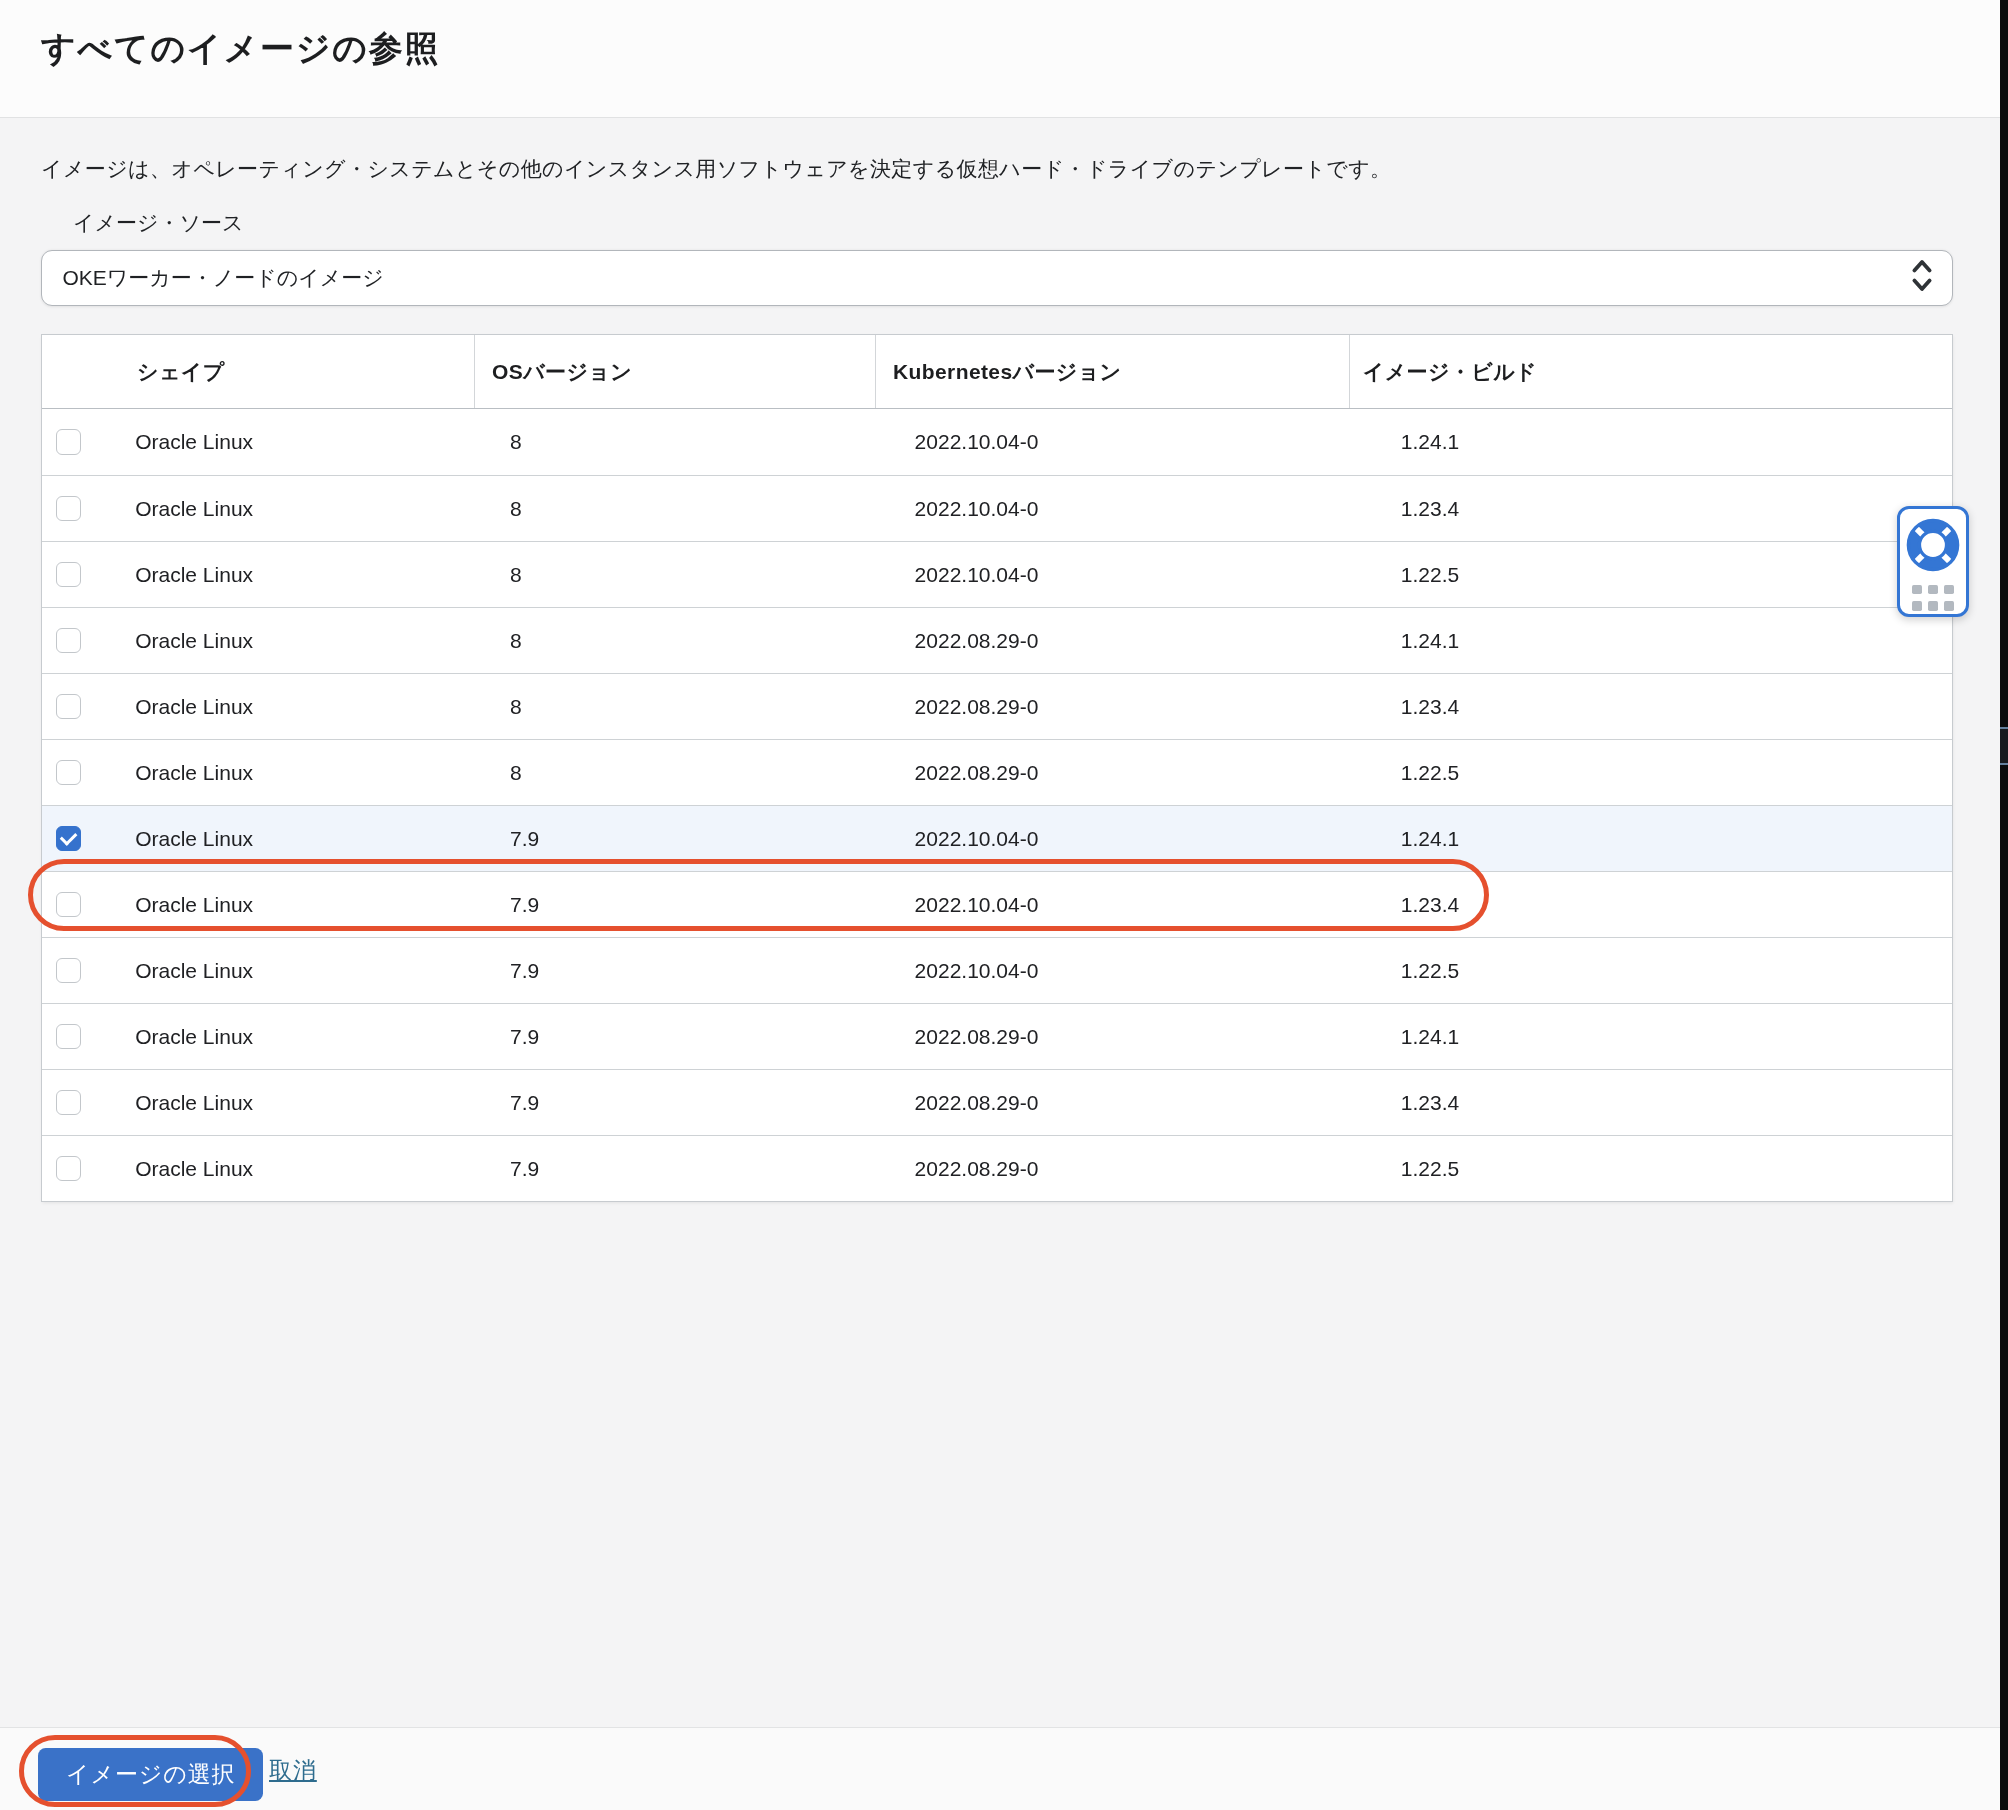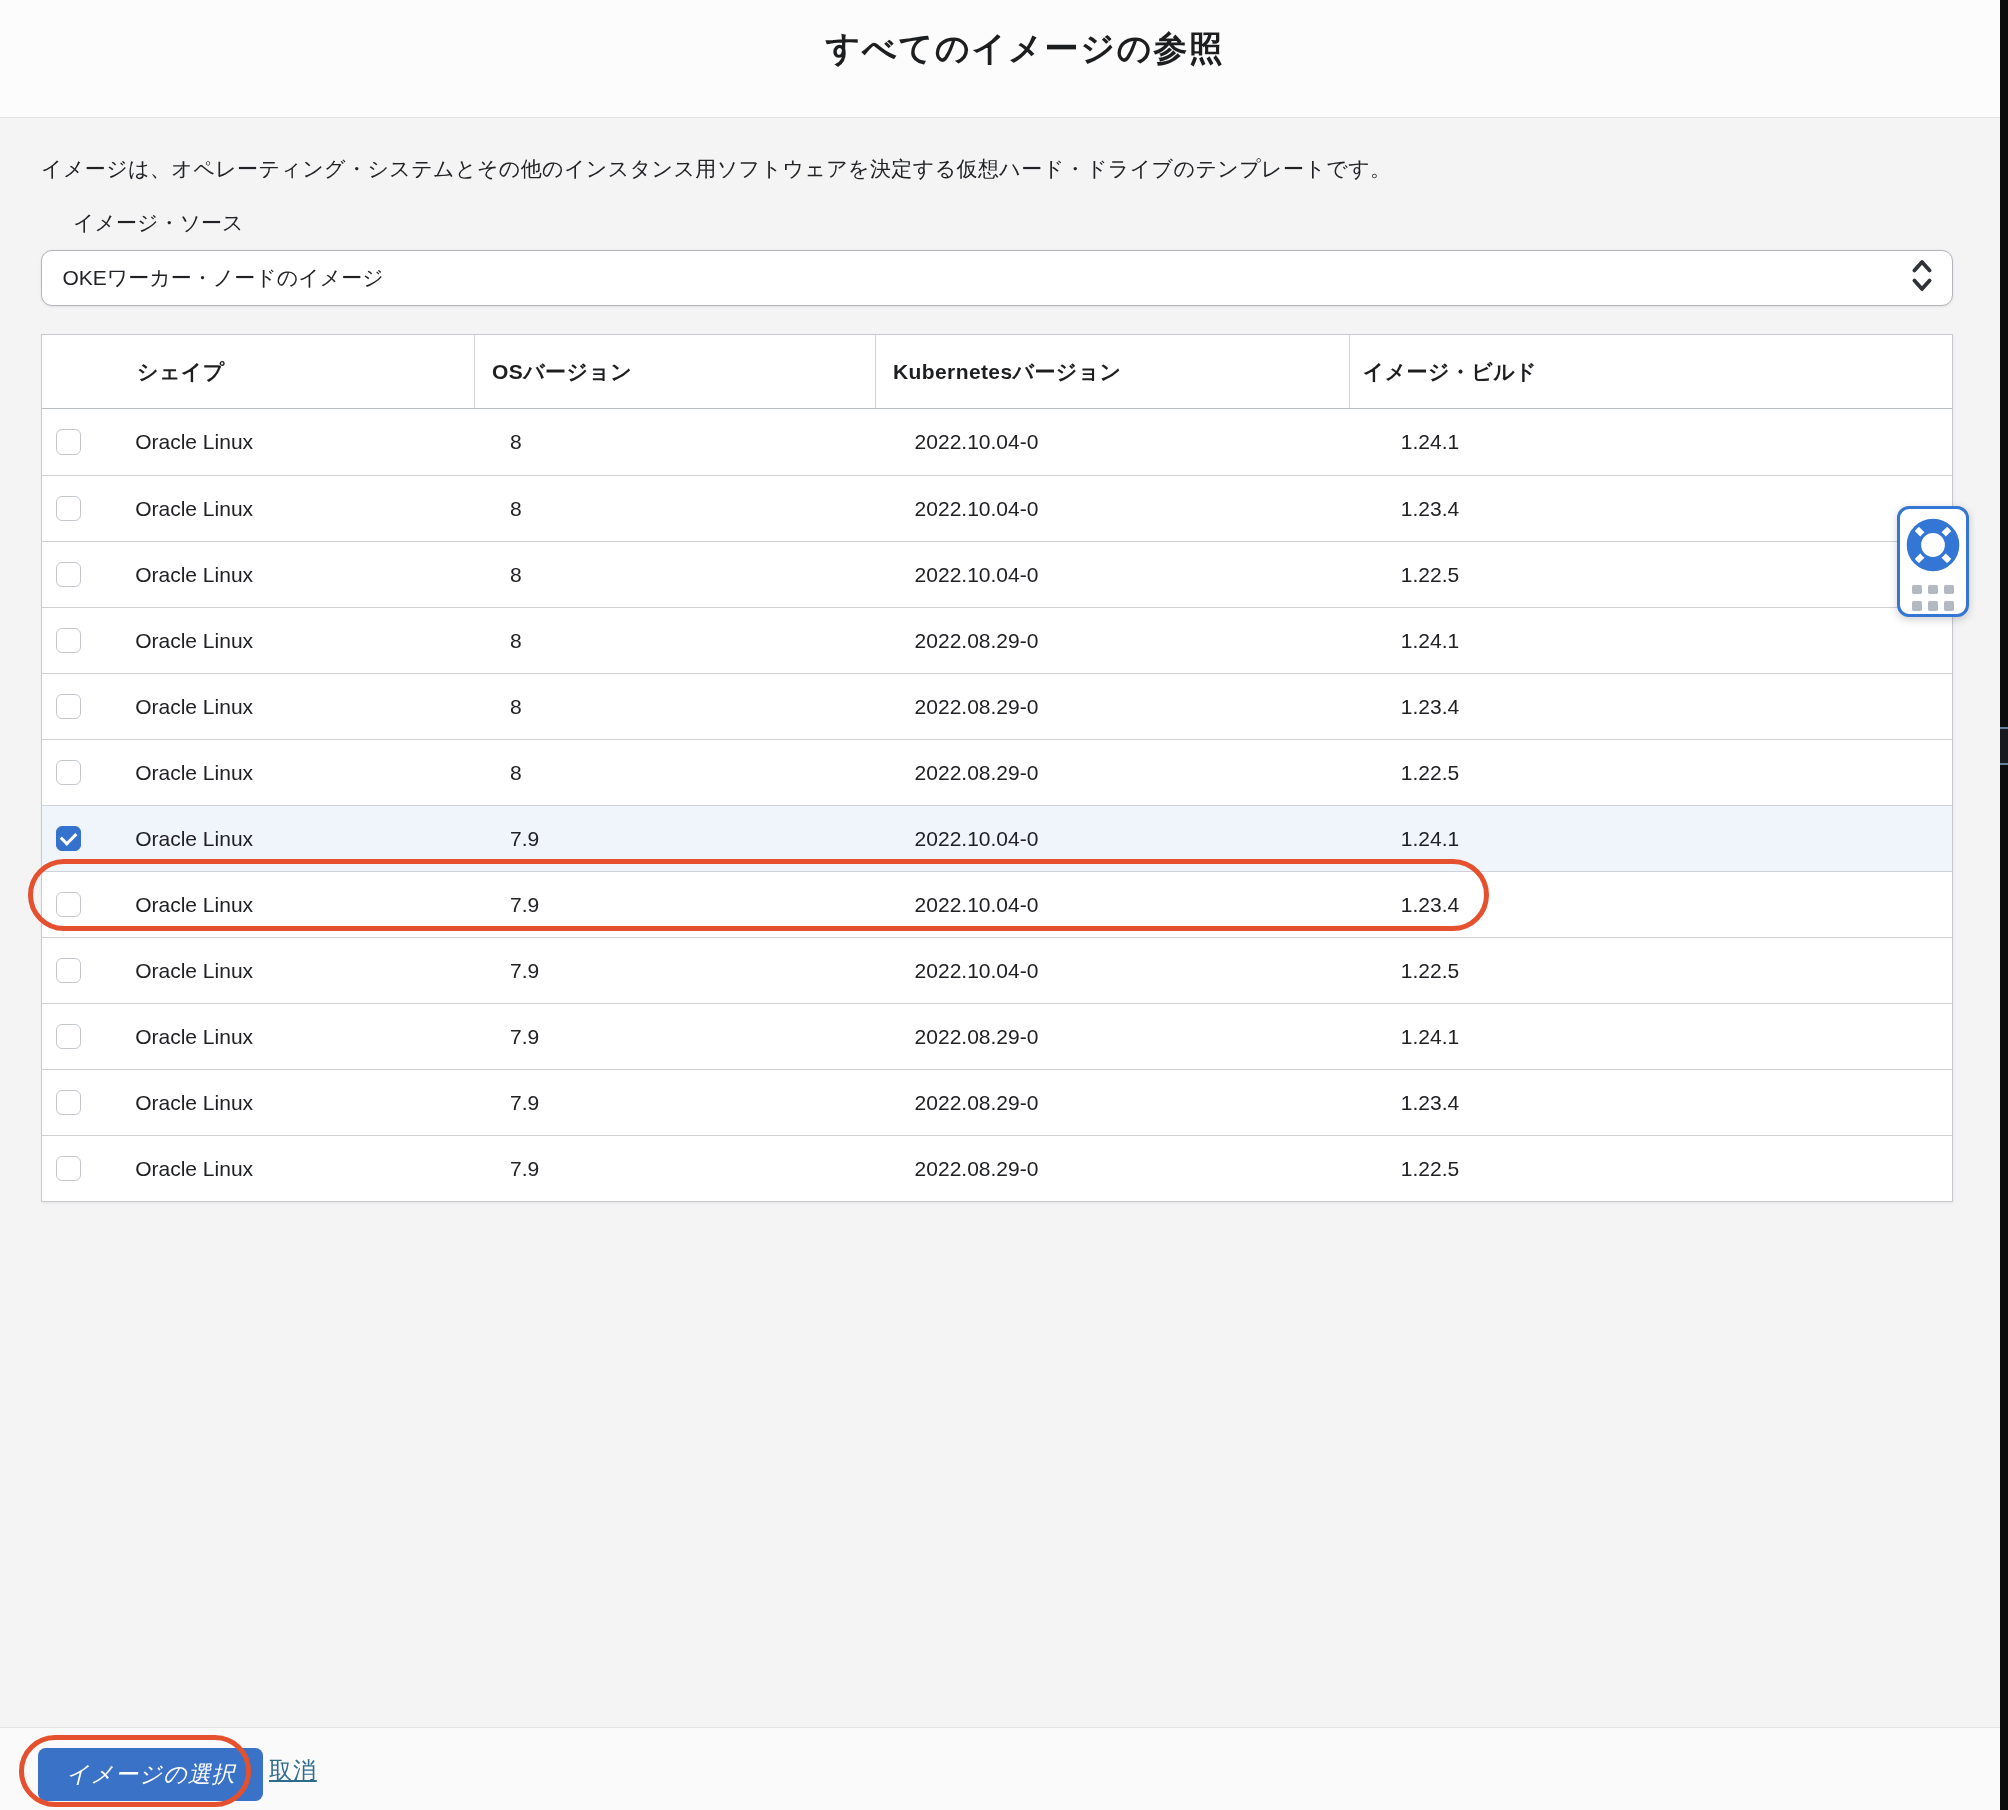--- a/index.html
+++ b/index.html
@@ -5,21 +5,21 @@
   html,body{margin:0;padding:0;}
   body{
     width:2009px;height:1811px;position:relative;overflow:hidden;
     background:#ffffff;
     font-family:"Liberation Sans","DejaVu Sans",sans-serif;
     color:#1f2124;
   }
   
   .dialog-header{
     height:118px;box-sizing:border-box;background:#fcfcfc;
-    border-bottom:0.9px solid #e1e2e3;padding:25.6px 0 0 41px;text-align:center;
+    border-bottom:0.9px solid #e1e2e3;padding:25.6px 0 0 41px;
   }
   .dialog-title{font-size:34px;font-weight:600;color:#1d1e20;letter-spacing:1.7px;}
   
   .content{
     position:absolute;top:118px;left:0;right:0;bottom:84px;
     background:#f4f4f5;box-sizing:border-box;padding:0 56px 0 41px;
   }
   .description{margin-top:37px;font-size:21px;color:#202225;letter-spacing:0.4px;font-family:Liberation Mono, monospace;}
   .shape-line{margin-top:37px;font-size:21px;}
   .shape-label{font-weight:700;margin-right:10.2px;}
@@ -79,21 +79,21 @@
     pointer-events:none;z-index:6;
   }
   
   .dialog-footer{
     position:absolute;left:0;right:0;bottom:0;height:84px;box-sizing:border-box;
     background:#fafafa;border-top:0.9px solid #e2e3e4;
   }
   .select-image-button{
     position:absolute;left:38px;top:20.4px;height:53px;padding:0 28px;
     background:#3a72c8;border:none;border-radius:7.7px;color:#ffffff;
-    font-size:23px;font-family:inherit;cursor:pointer;letter-spacing:0.9px;font-style:italic;
+    font-size:23px;font-family:inherit;cursor:pointer;letter-spacing:0.9px;
   }
   .cancel-link{
     position:absolute;left:269px;top:27px;font-size:23px;color:#2e6c8e;
     text-decoration:underline;cursor:pointer;letter-spacing:0.9px;
   }
   
   .help-widget{
     position:absolute;left:1897px;top:506px;width:72px;height:111px;box-sizing:border-box;
     background:#ffffff;border:3.4px solid #3476d4;border-radius:12px;
     box-shadow:0 2.6px 8.5px rgba(0,0,0,.18);z-index:8;

